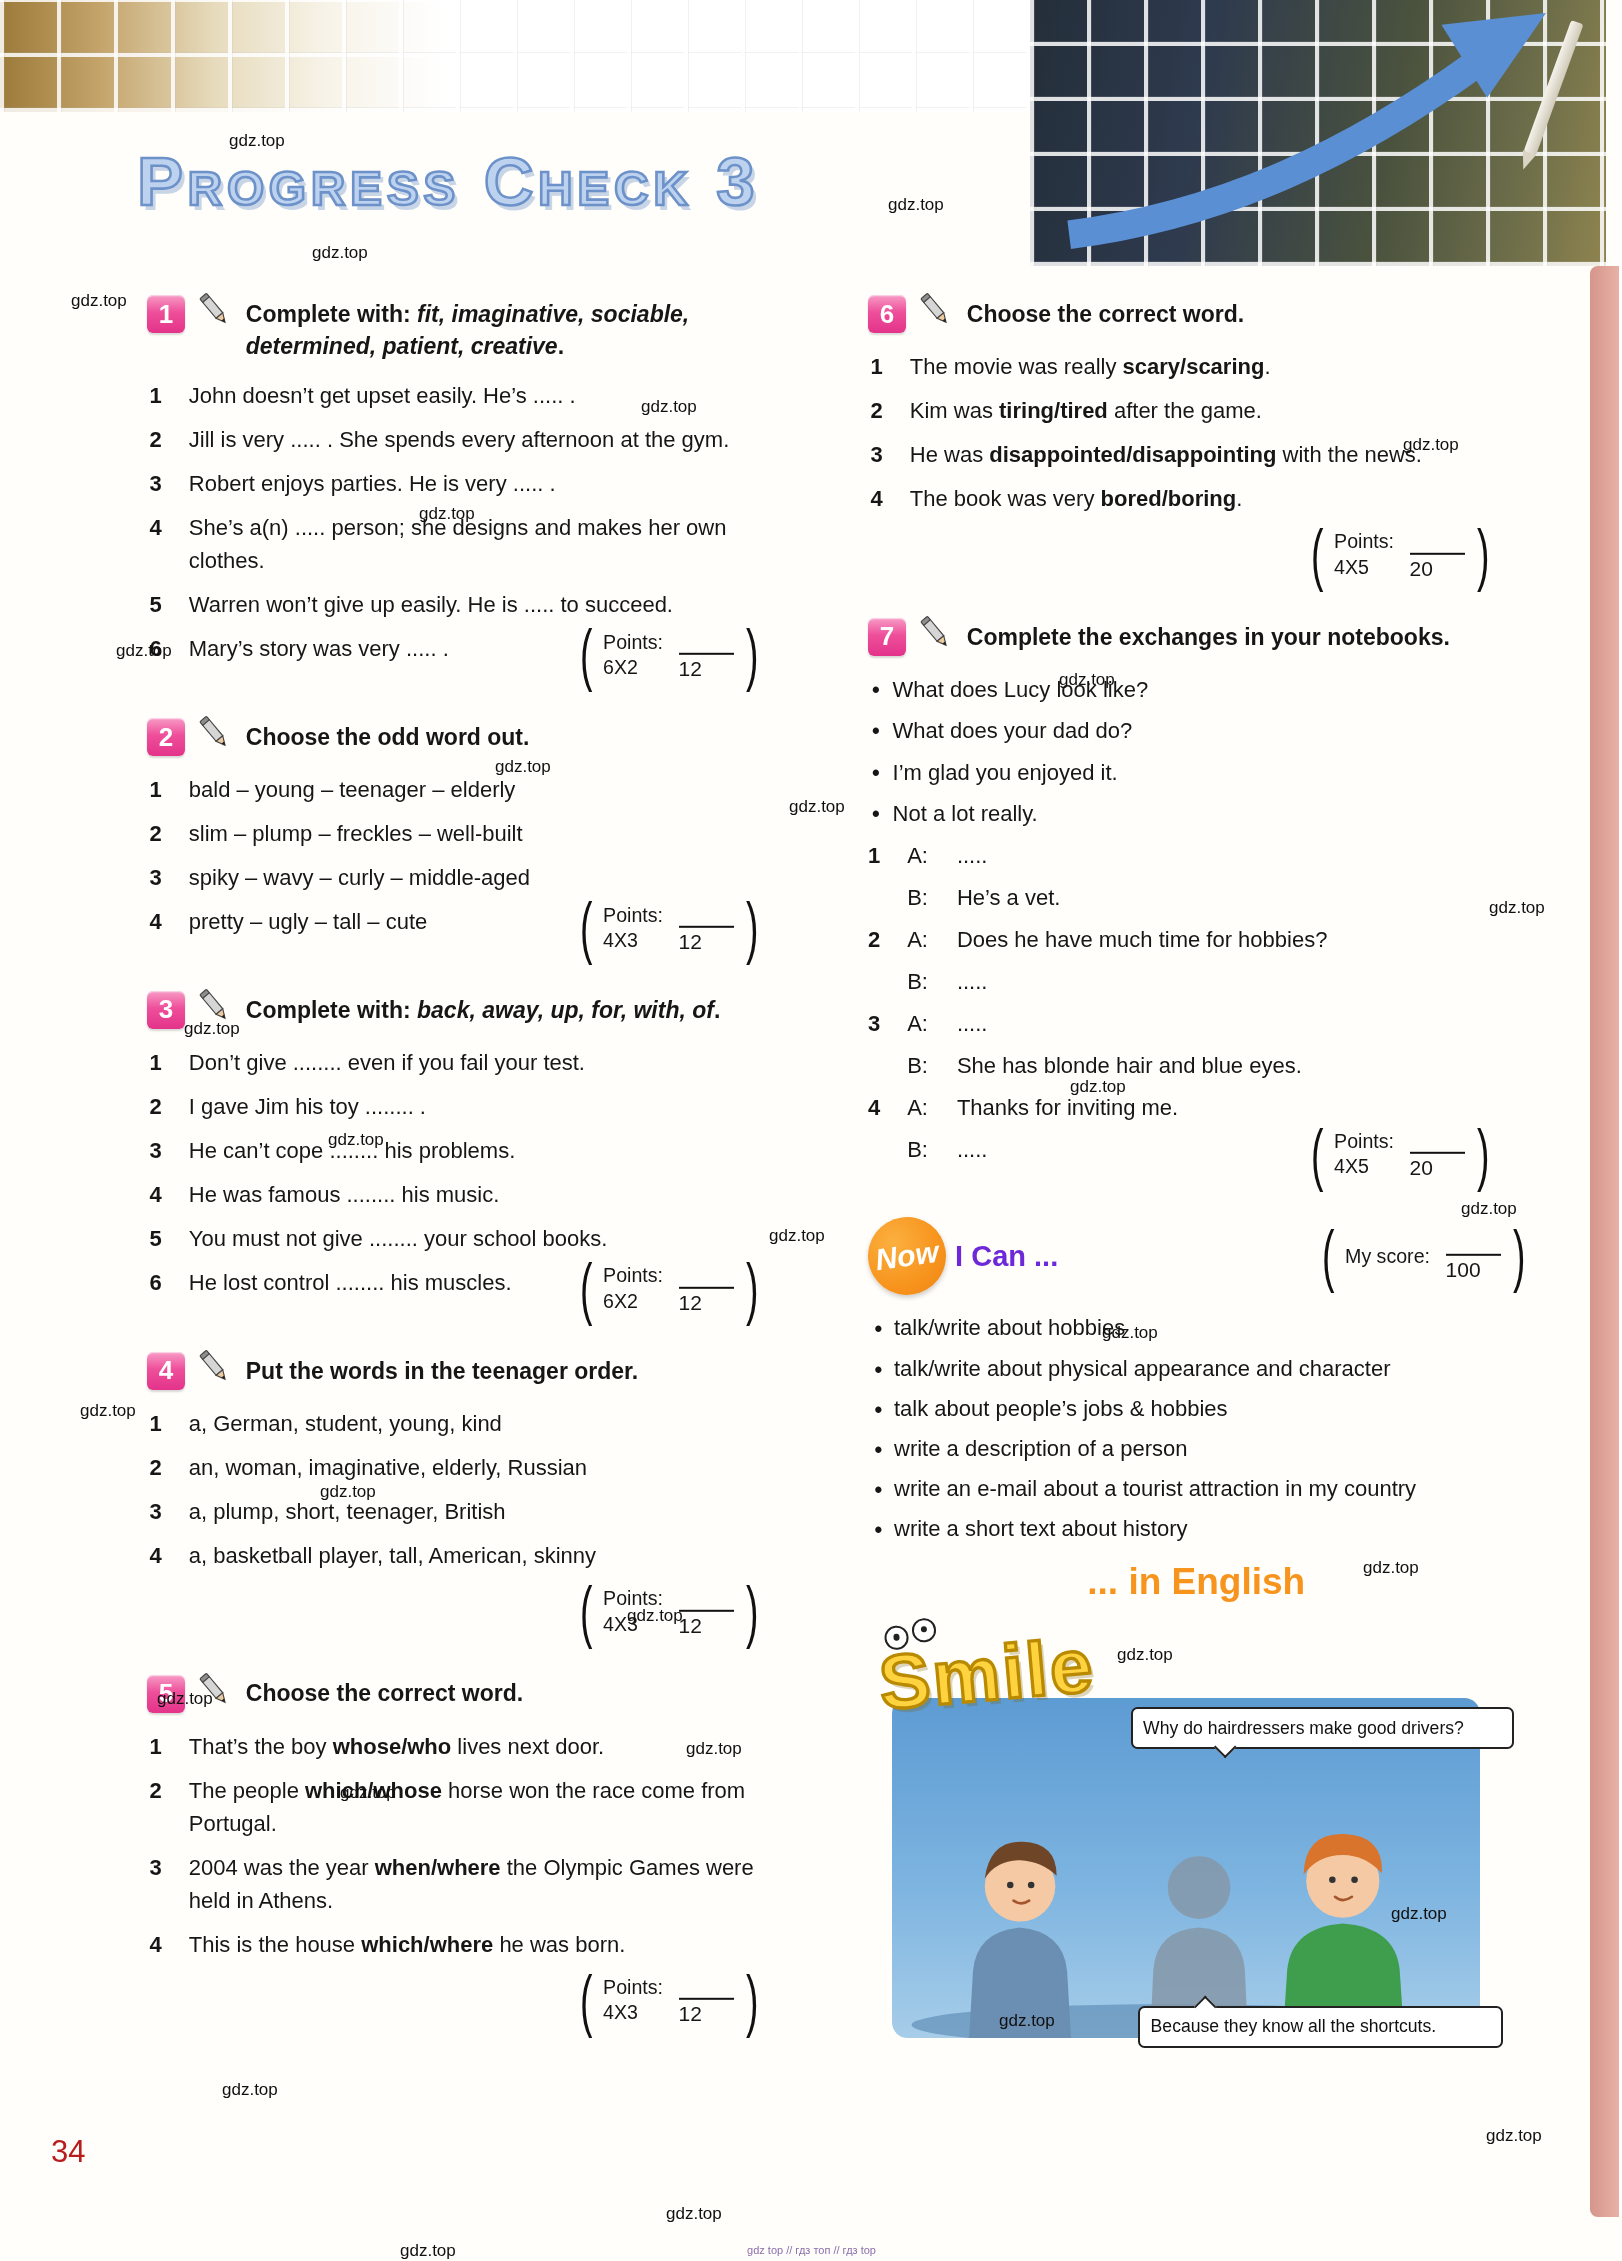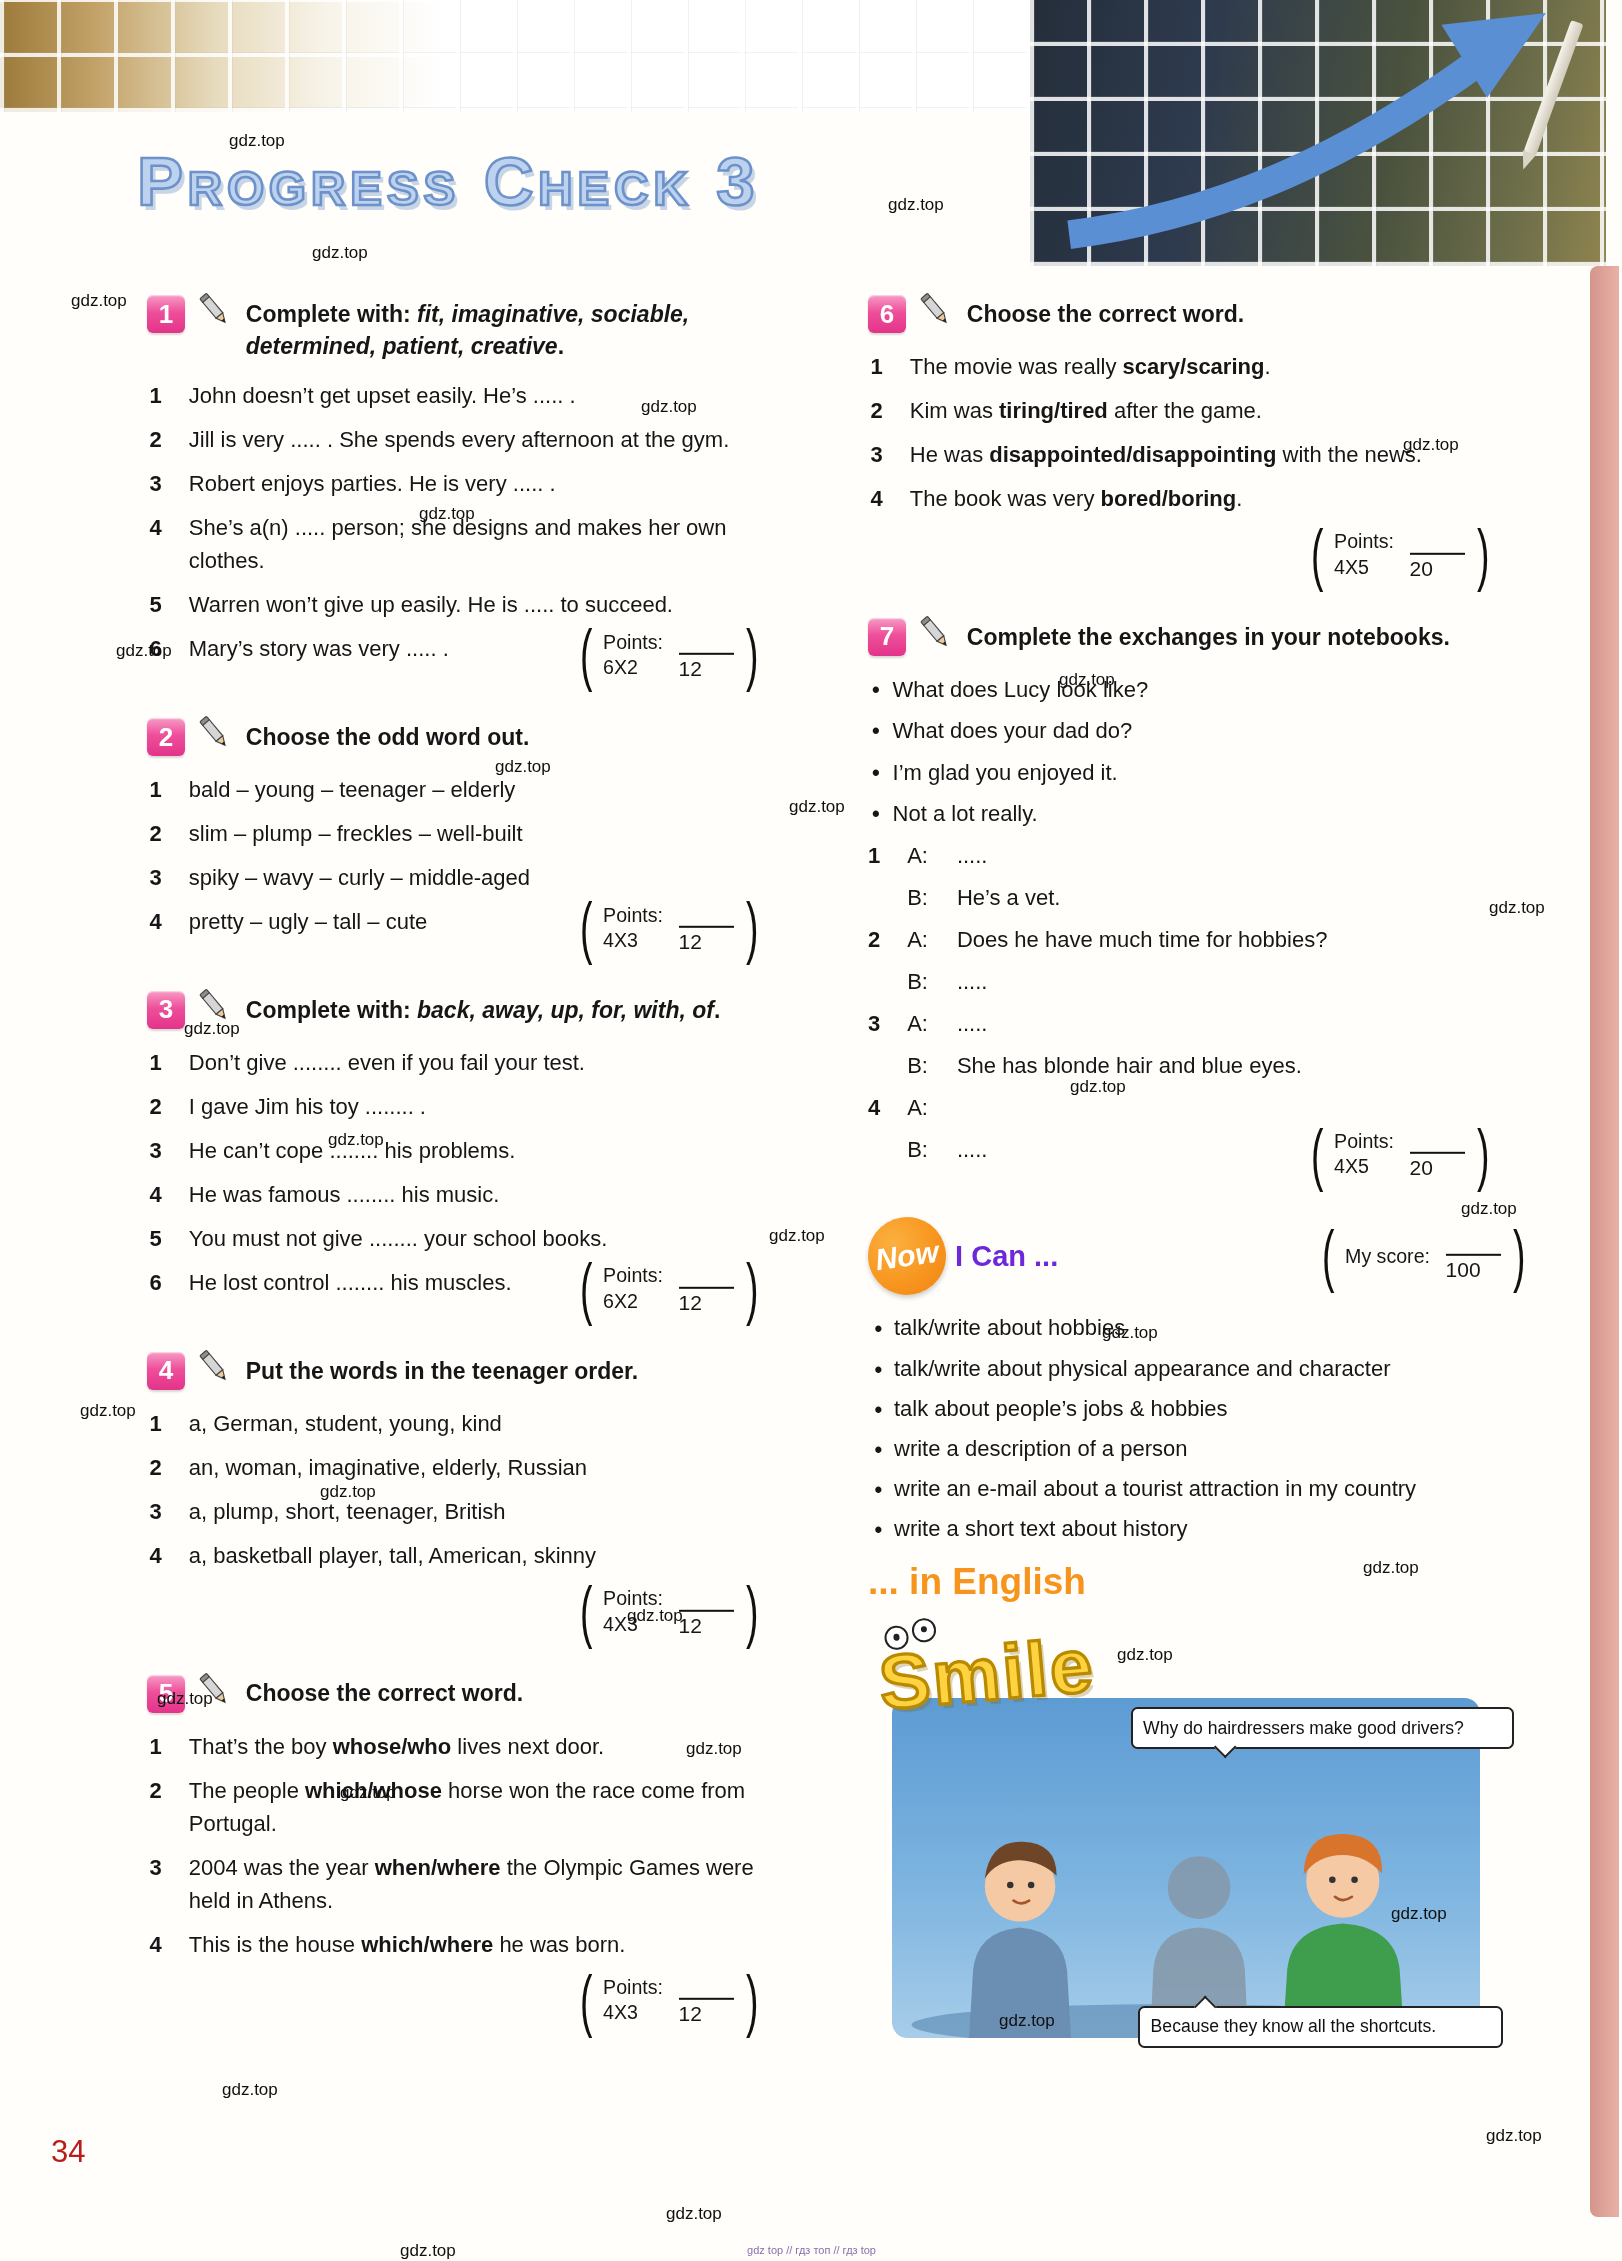--- a/index.html
+++ b/index.html
@@ -66,21 +66,21 @@
   
   .nic{margin-top:18.3px;}
   .nic-head{display:flex;align-items:center;}
   .nic-badge{width:78px;height:78px;border-radius:50%;color:#fff;font-weight:700;font-style:italic;font-size:30px;
     display:flex;align-items:center;justify-content:center;transform:rotate(-8deg);
     background:radial-gradient(circle at 35% 30%,#fbb040,#f7941d 60%,#ef8318);box-shadow:0 2.6px 5.2px rgba(0,0,0,.2);}
   .nic-title{font-size:29px;font-weight:700;color:#6d28d9;margin-left:9.1px;flex:1;}
   .nic-list{margin-top:17px;}
   .nrow{display:flex;gap:11.8px;margin-bottom:7.2px;margin-left:6.5px;}
   .ntext{font-size:22px;line-height:1.45;}
-  .in-english{text-align:left;font-size:37px;font-weight:700;color:#f7941d;margin:14.4px 6.5px 0 0;}
+  .in-english{text-align:center;font-size:37px;font-weight:700;color:#f7941d;margin:14.4px 6.5px 0 0;}
 
   
   .smile-sec{position:relative;margin-top:95px;margin-left:23.5px;}
   .cartoon{position:relative;width:588px;height:340px;border-radius:15.7px;
     background:linear-gradient(180deg,#5d9bd3 0%,#7db4e0 55%,#a7cde9 100%);}
   .scene-clip{position:absolute;inset:0;border-radius:15.7px;overflow:hidden;}
   .scene-clip svg{width:100%;height:100%;display:block;}
   .smile-word{position:absolute;top:-68px;left:-13px;z-index:4;font-size:76px;font-weight:700;
     color:#ffd23f;-webkit-text-stroke:3.3px #b98a00;letter-spacing:2.6px;transform:rotate(-5deg);
     text-shadow:3.3px 4.6px 0 rgba(120,90,0,.25);}
@@ -460,20 +460,21 @@
               <span class="dtext">.....</span>
             </div>
             <div class="drow">
               <span class="dnum"></span>
               <span class="drole">B:</span>
               <span class="dtext">She has blonde hair and blue eyes.</span>
             </div>
             <div class="drow">
               <span class="dnum">4</span>
               <span class="drole">A:</span>
+              <span class="dtext">Thanks for inviting me.</span>
             </div>
             <div class="drow">
               <span class="dnum"></span>
               <span class="drole">B:</span>
               <span class="dtext">.....</span>
             </div>
           </div>
           <div class="points-wrap tuck">
             <span class="points">
               <span class="paren">(</span>

